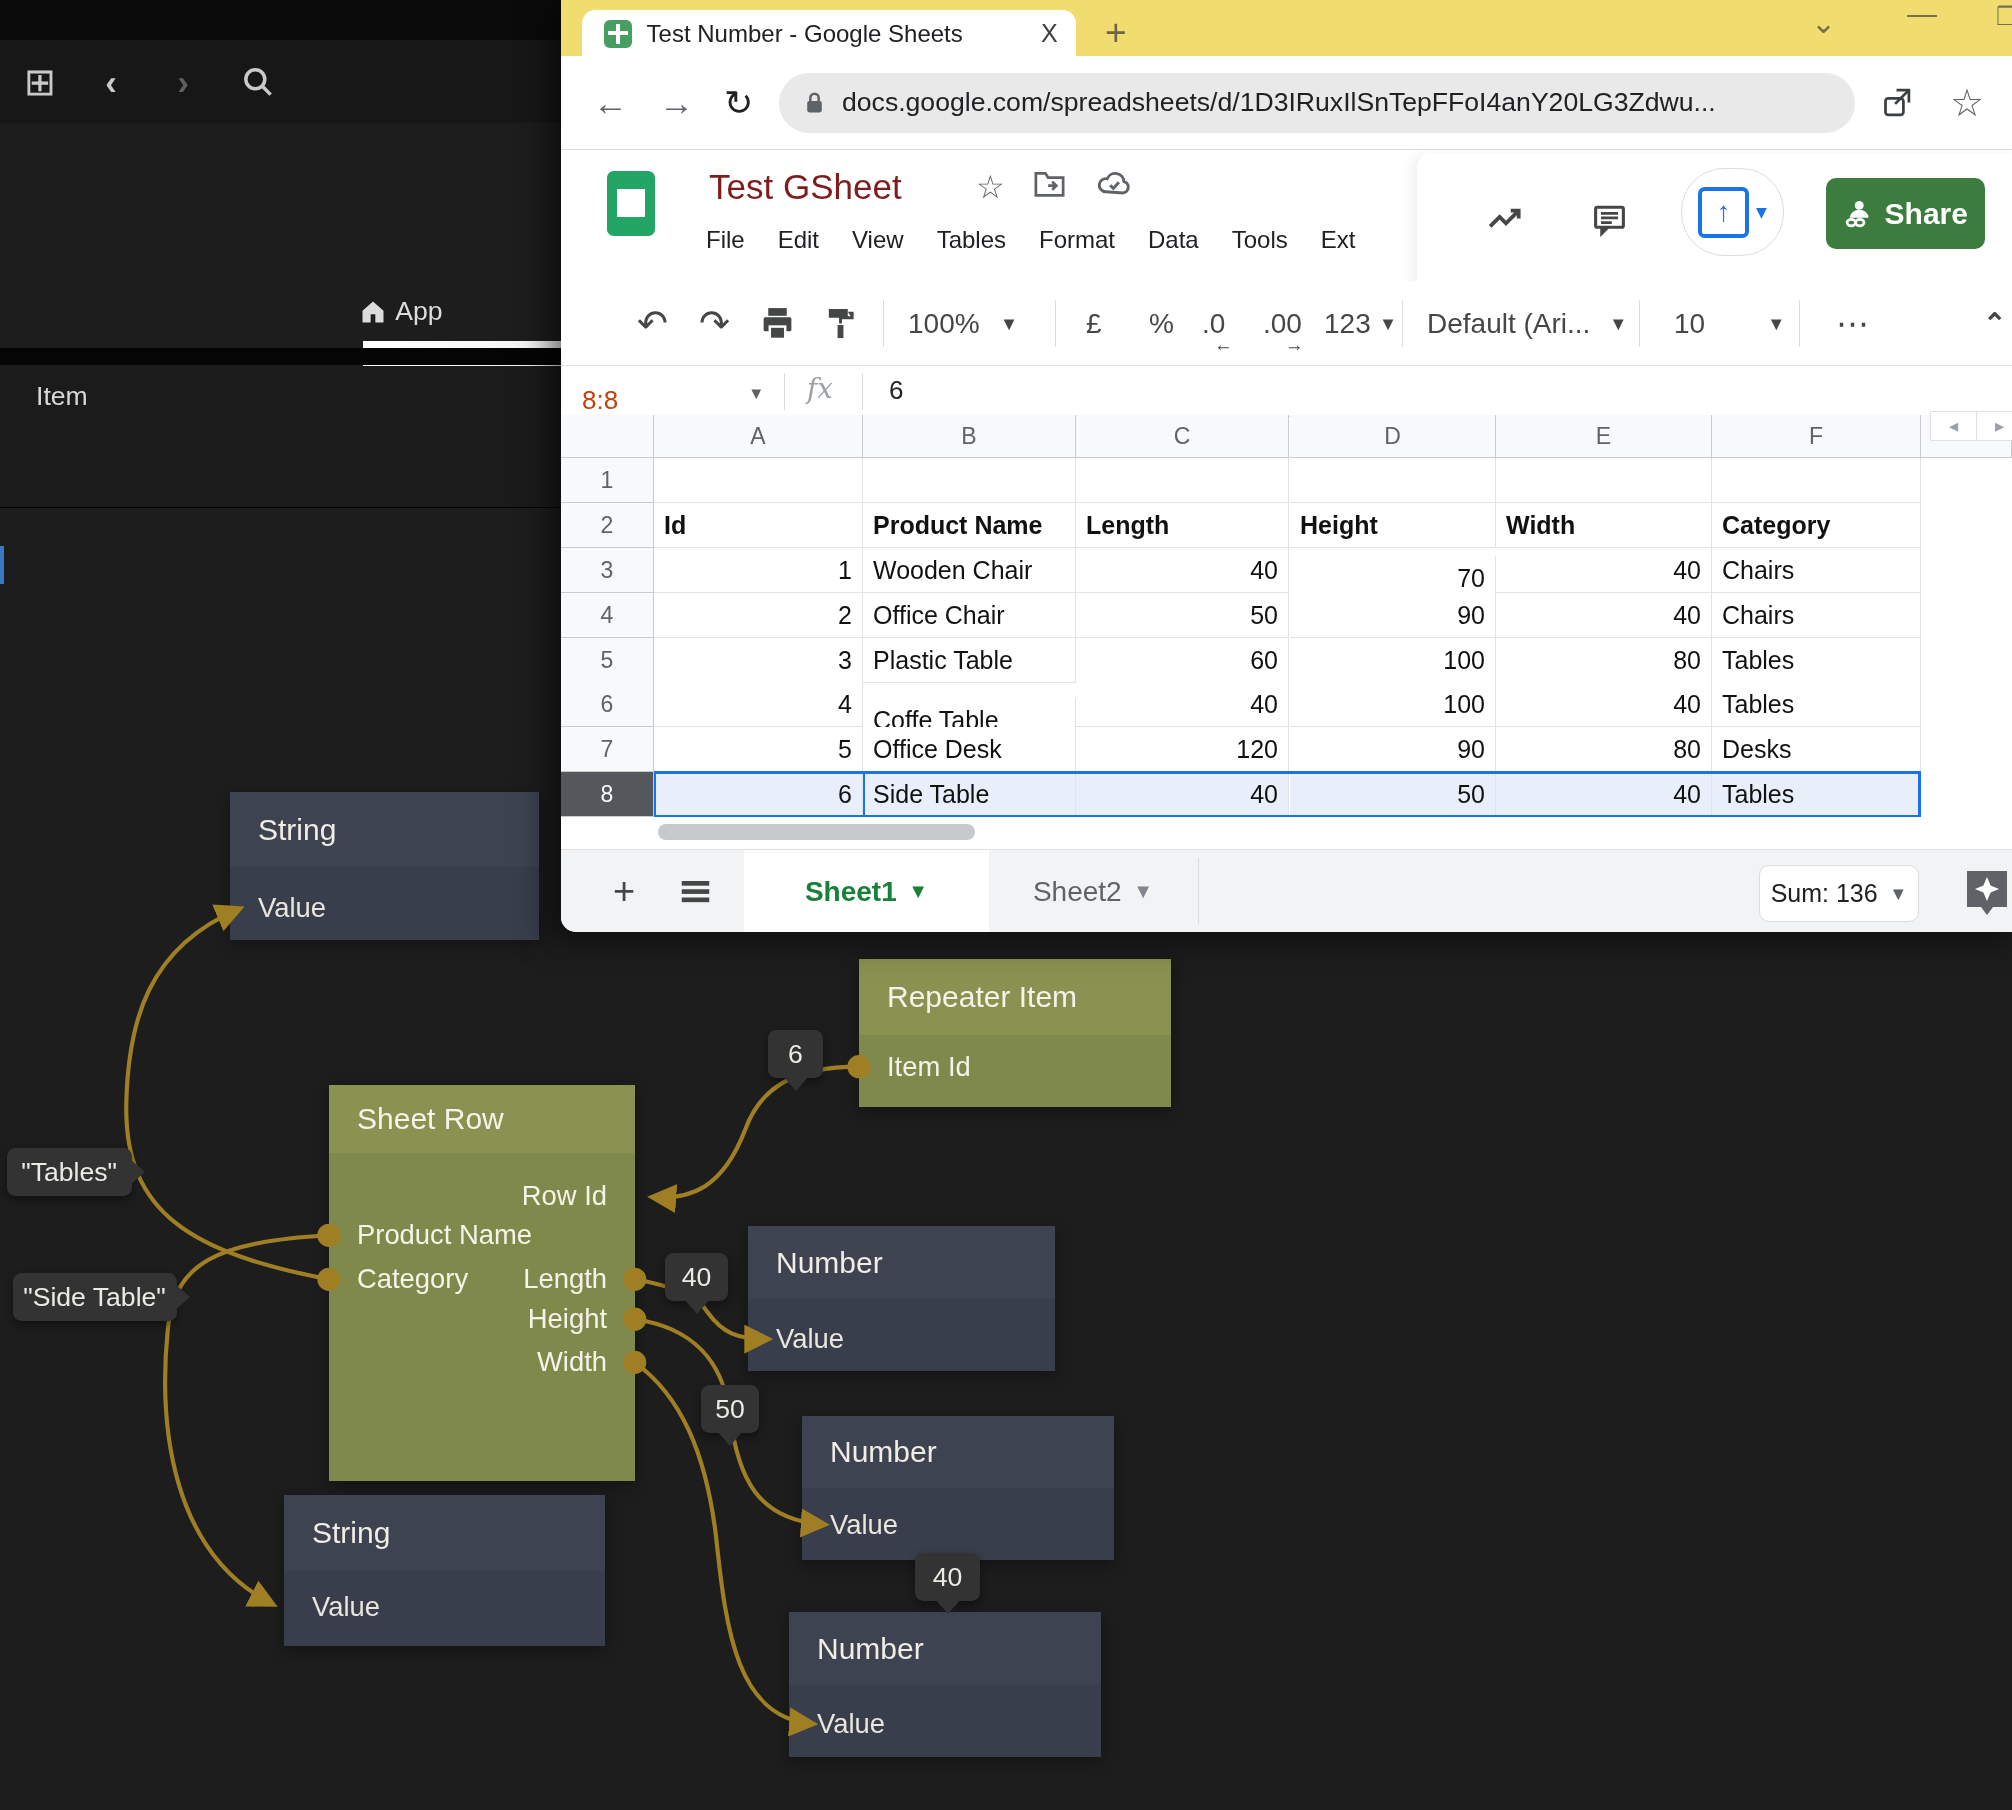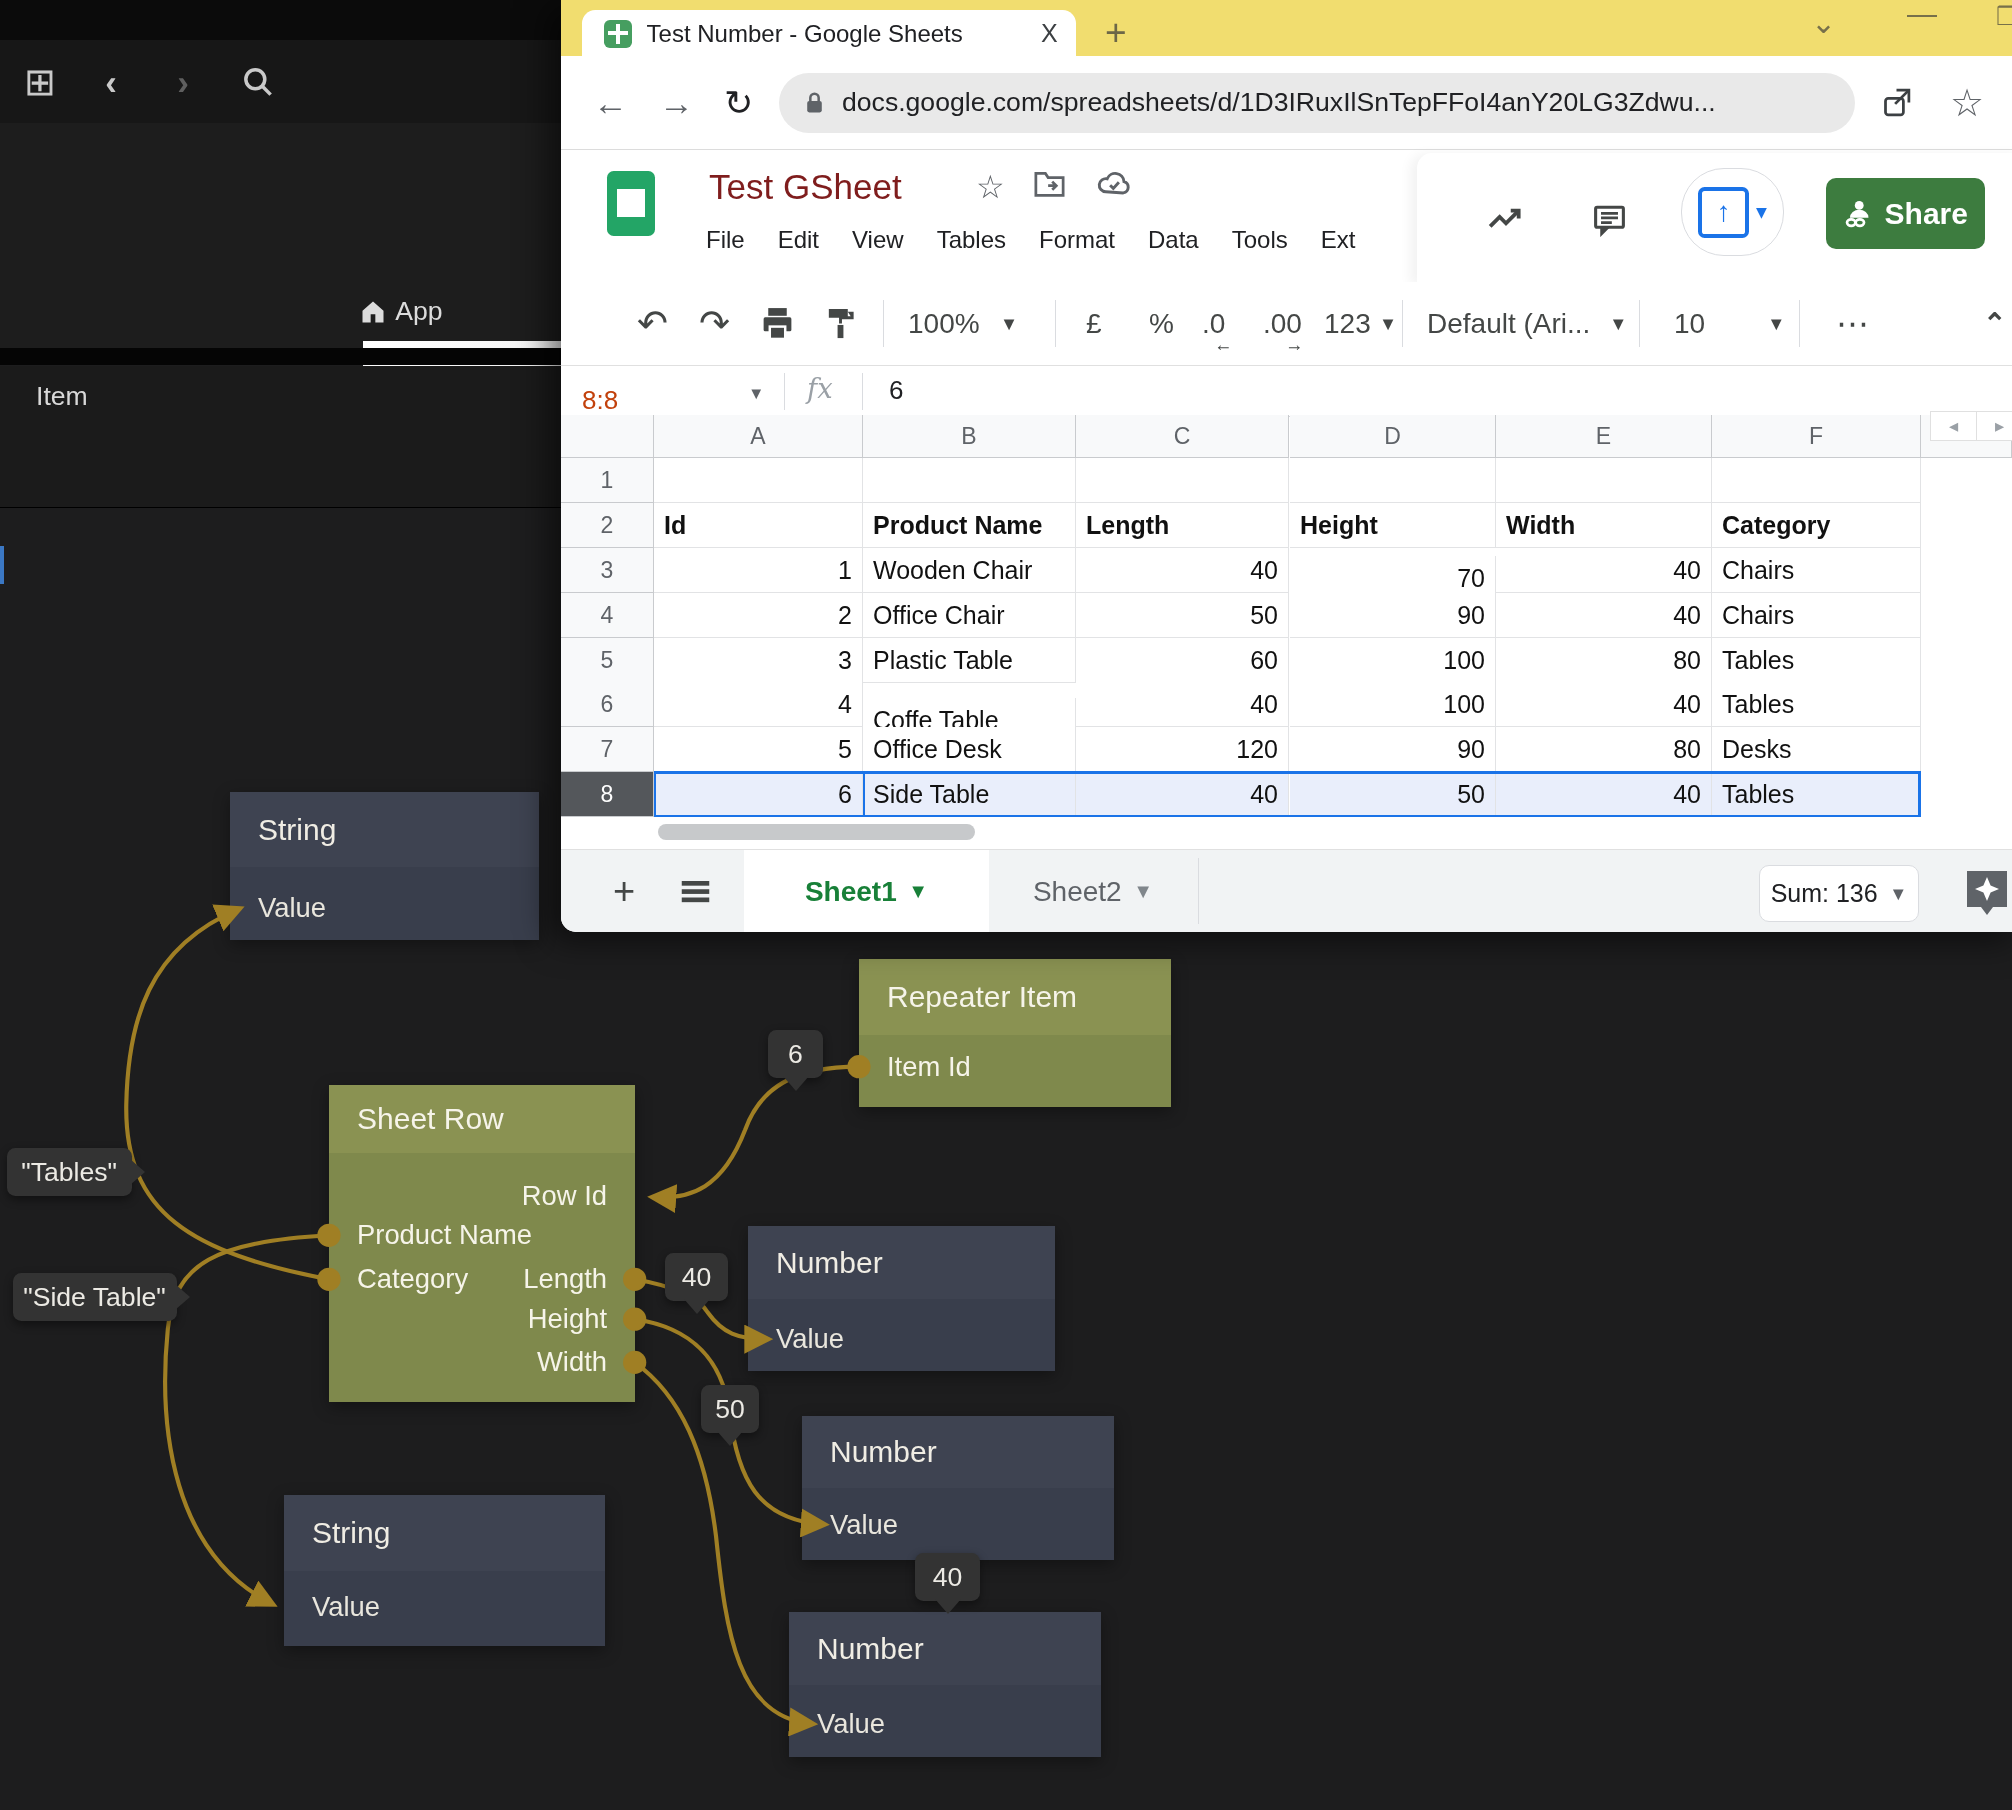--- a/index.html
+++ b/index.html
@@ -166,21 +166,21 @@
           <span>String</span>
         </div>
         <div class="port left" style="top: 116px;">Value</div>
       </div>
       <div class="node olive" style="left: 859px; top: 959px; width: 312px; height: 148px;">
         <div class="hd" style="height: 76px;">
           <span>Repeater Item</span>
         </div>
         <div class="port left" style="top: 108px;">Item Id</div>
       </div>
-      <div class="node olive" style="left: 329px; top: 1085px; width: 306px; height: 317px;">
+      <div class="node olive" style="left: 329px; top: 1085px; width: 306px; height: 396px;">
         <div class="hd" style="height: 68px;">
           <span>Sheet Row</span>
         </div>
         <div class="port right" style="top: 111px;">Row Id</div>
         <div class="port left" style="top: 150px;">Product Name</div>
         <div class="port left" style="top: 194px;">Category</div>
         <div class="port right" style="top: 194px;">Length</div>
         <div class="port right" style="top: 234px;">Height</div>
         <div class="port right" style="top: 277px;">Width</div>
       </div>

